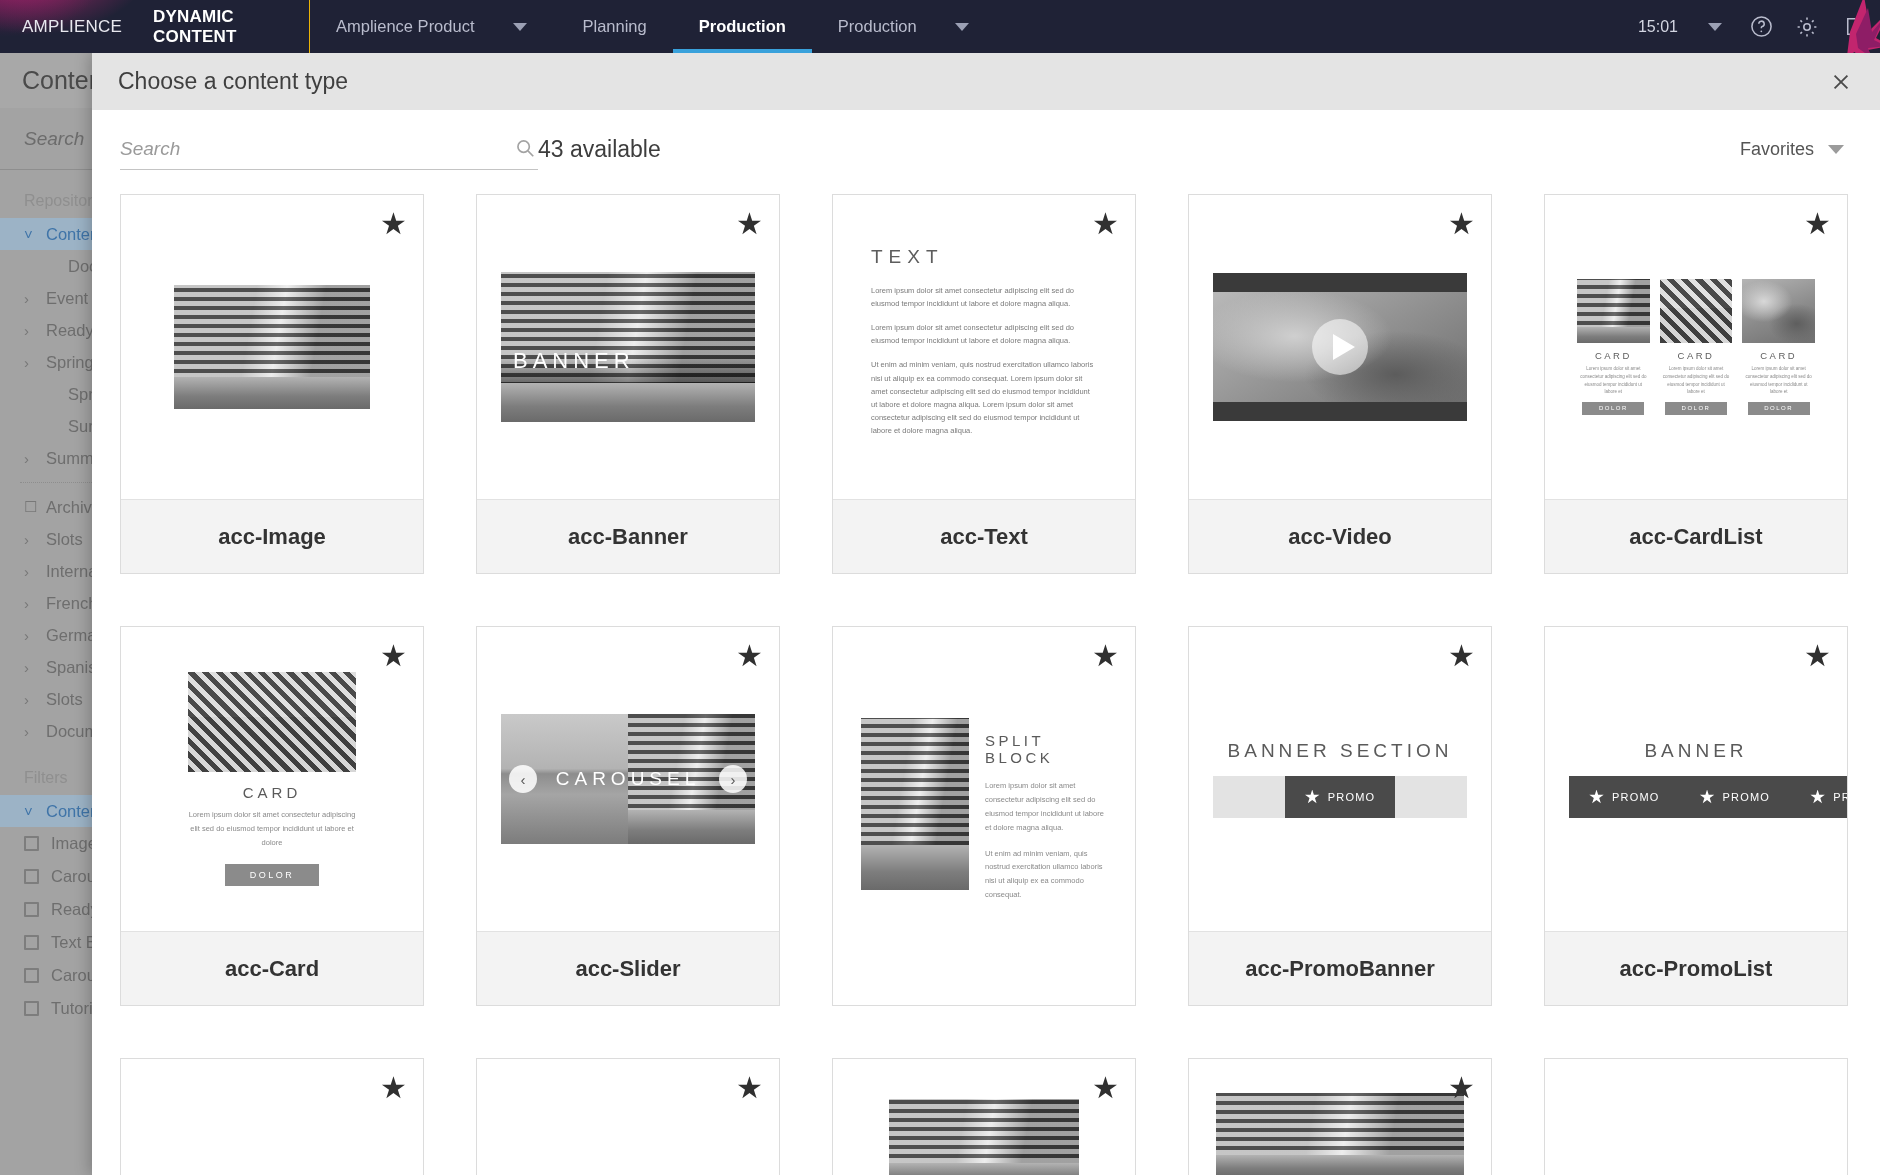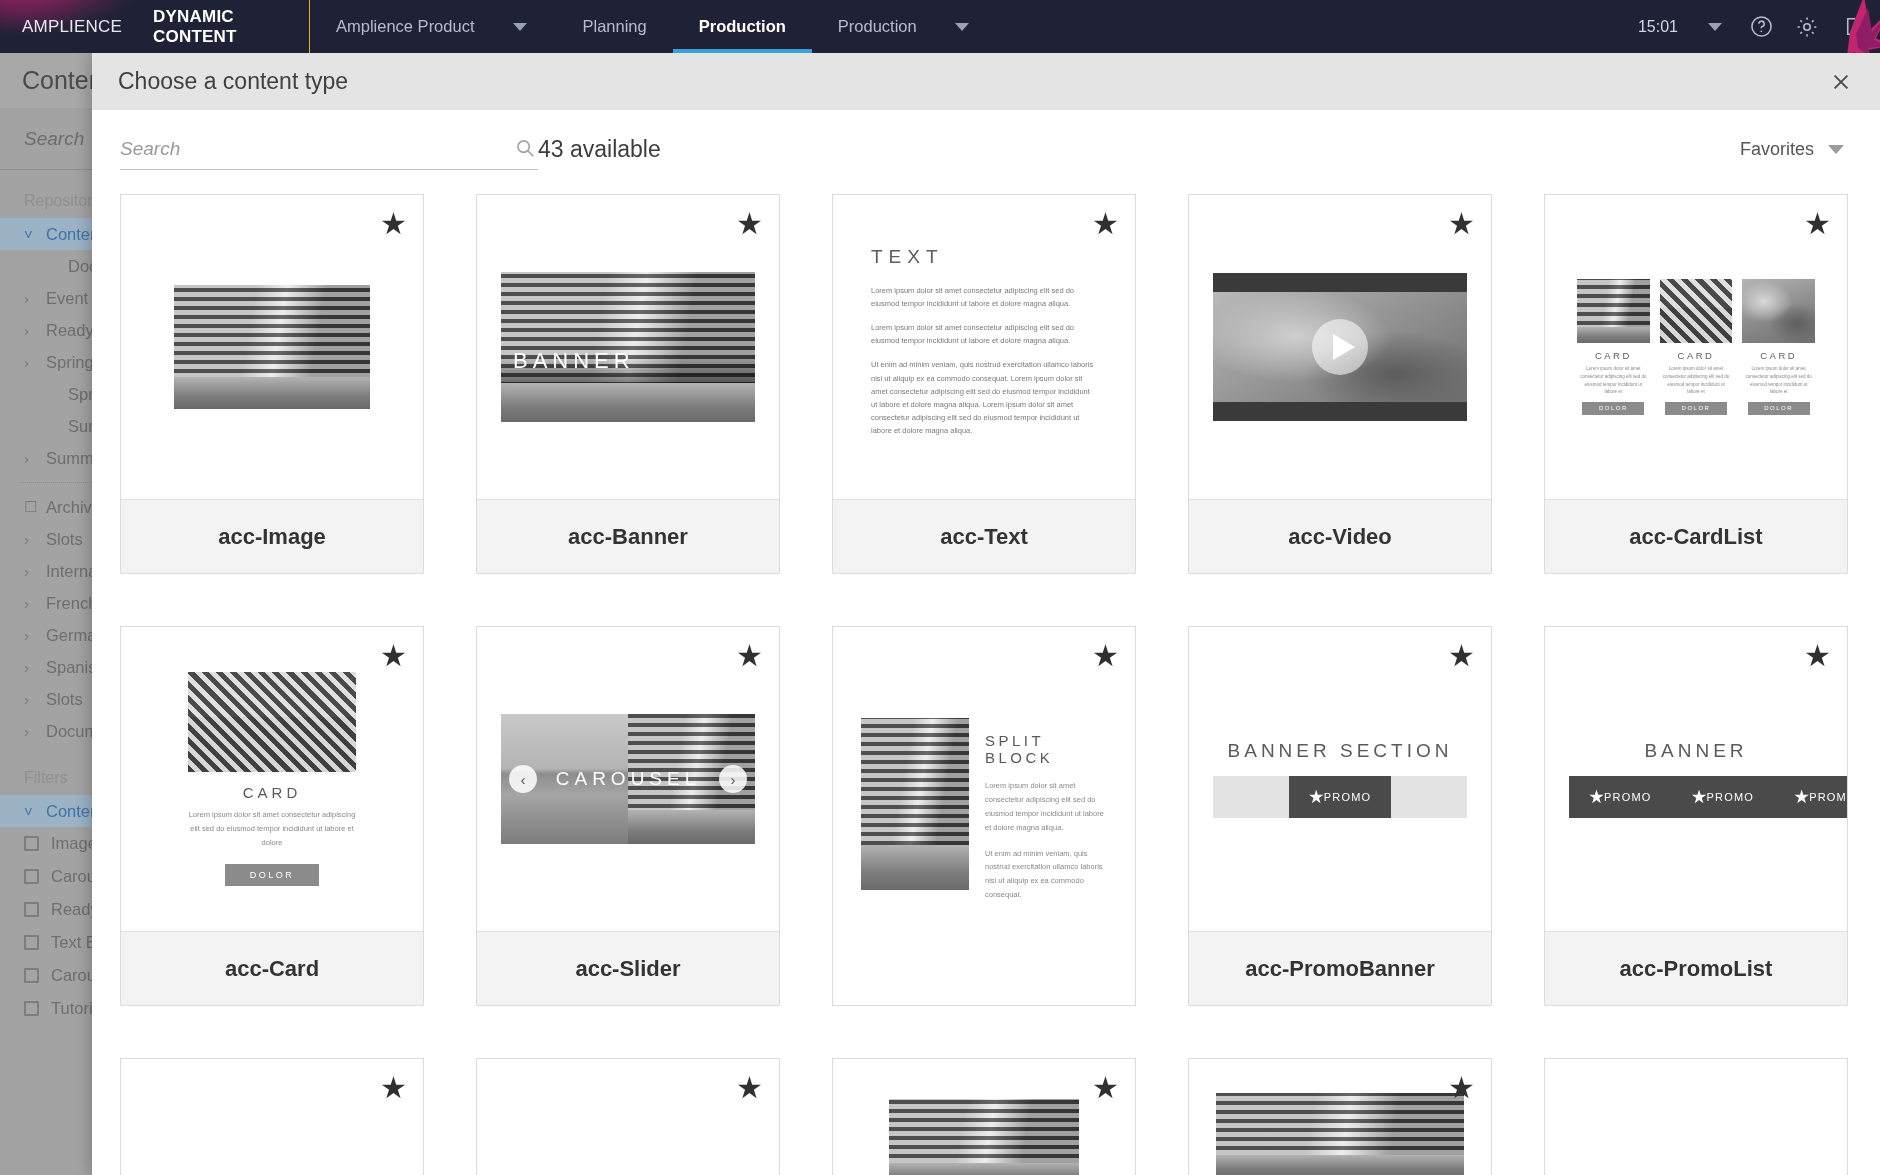--- a/index.html
+++ b/index.html
@@ -275,21 +275,21 @@
   .split-txt { flex:1; padding-top: 14px; }
   .split-h { font-size: 15px; letter-spacing: 3.5px; color:#5a5a5a; margin-bottom: 13px; }
   .split-p { font-size: 7.5px; line-height: 1.85; color:#8a8a8a; margin-bottom: 12px; }
   
   .promo-wrap { width: 100%; text-align:center; }
   .promo-h { font-size: 19px; letter-spacing: 4px; color:#5a5a5a; margin-bottom: 14px; }
   .promo-bar { display:flex; height: 42px; background:#e3e3e3; }
   .promo-bar .spacer { flex:1; }
   .promo-chip {
     background:#4a4a4a; color:#fff; display:flex; align-items:center; justify-content:center;
-    font-size: 11px; letter-spacing: 1.2px; padding: 0 20px;
+    gap: 8px; font-size: 11px; letter-spacing: 1.2px; padding: 0 20px;
   }
   .promo-list { display:flex; height: 42px; background:#4a4a4a; }
   .promo-list .promo-chip { flex:1; }
   .burst { width: 15px; height: 15px; background:#fff; position: relative;
     clip-path: polygon(50% 0%, 61% 35%, 98% 35%, 68% 57%, 79% 91%, 50% 70%, 21% 91%, 32% 57%, 2% 35%, 39% 35%); }
   .art-img { width: 190px; height: 86px; position:relative; }
   .art-cap { position:absolute; left: 8px; bottom: 6px; color:#fff; font-size: 16px; letter-spacing: 4px; }
   .page-img { width: 248px; height: 84px; position: relative; }
   .page-cap { position:absolute; left: 14px; bottom: 2px; color:#fff; font-size: 17px; letter-spacing: 3px; }
 </style>

